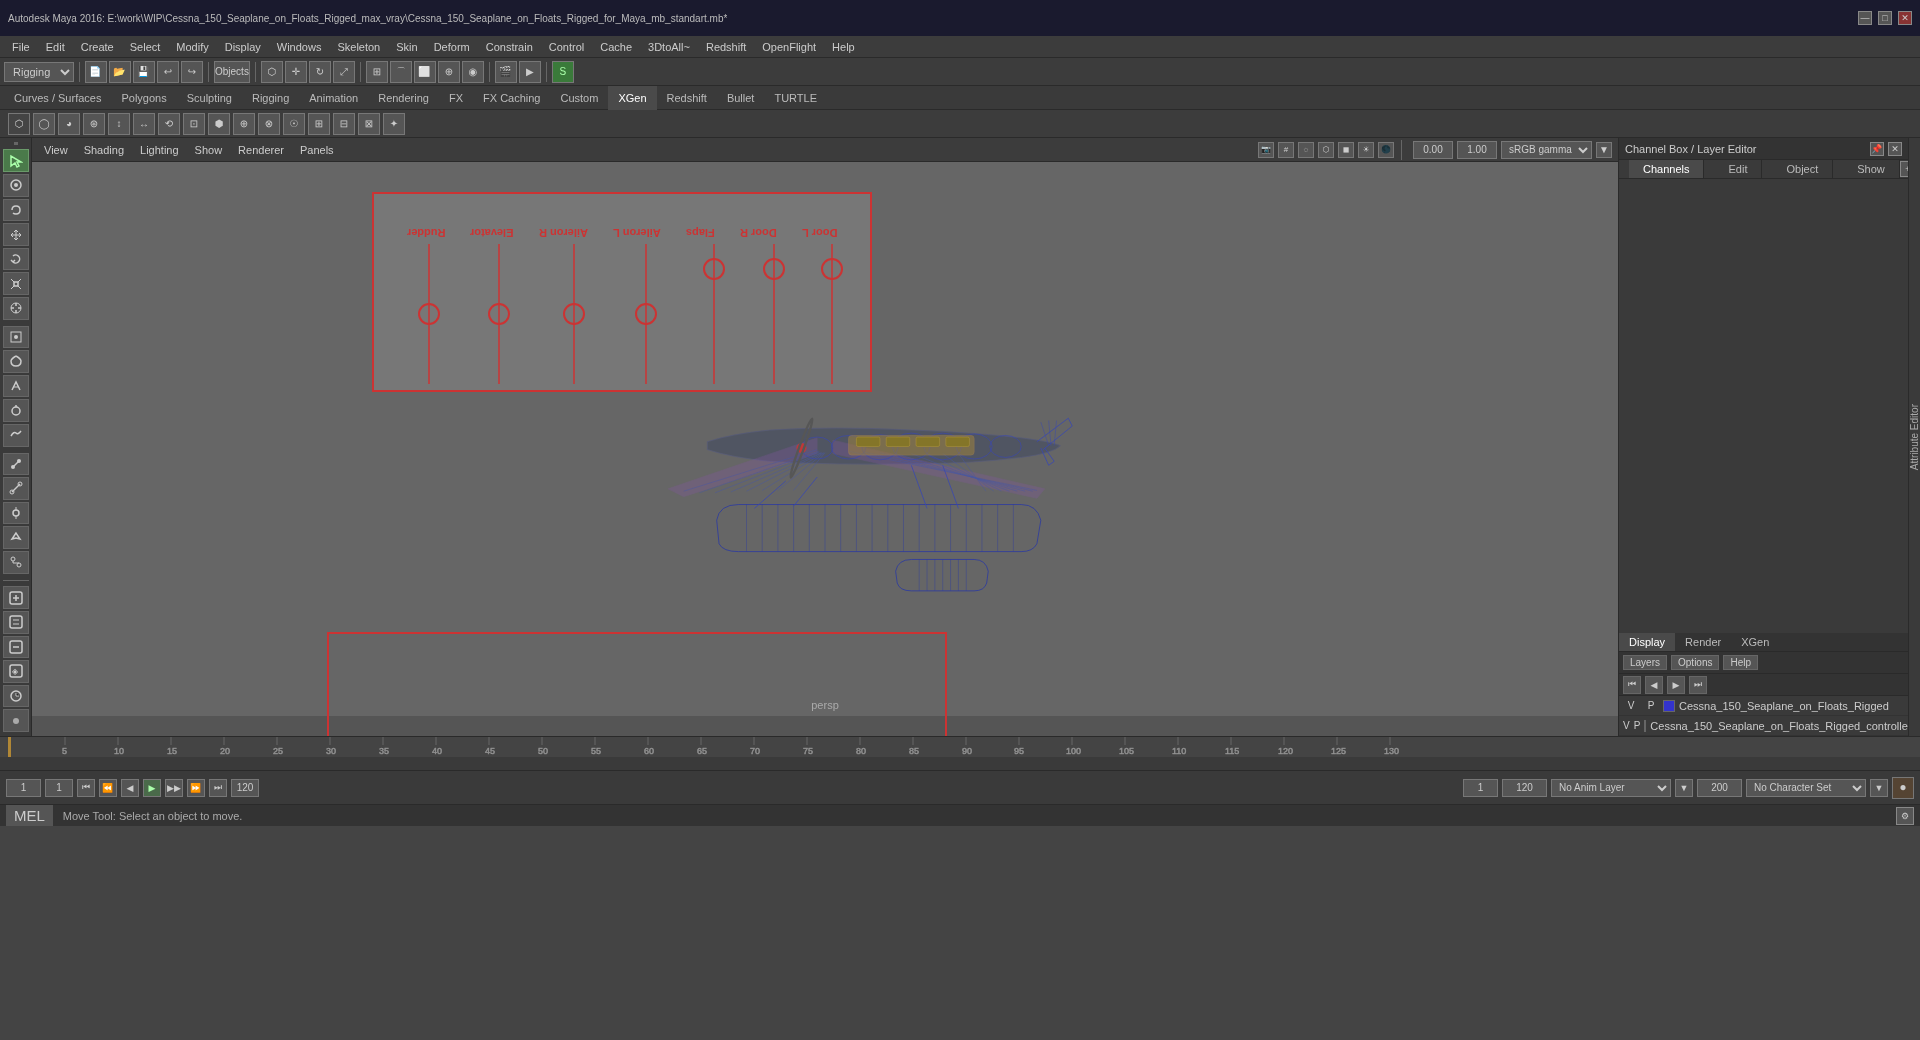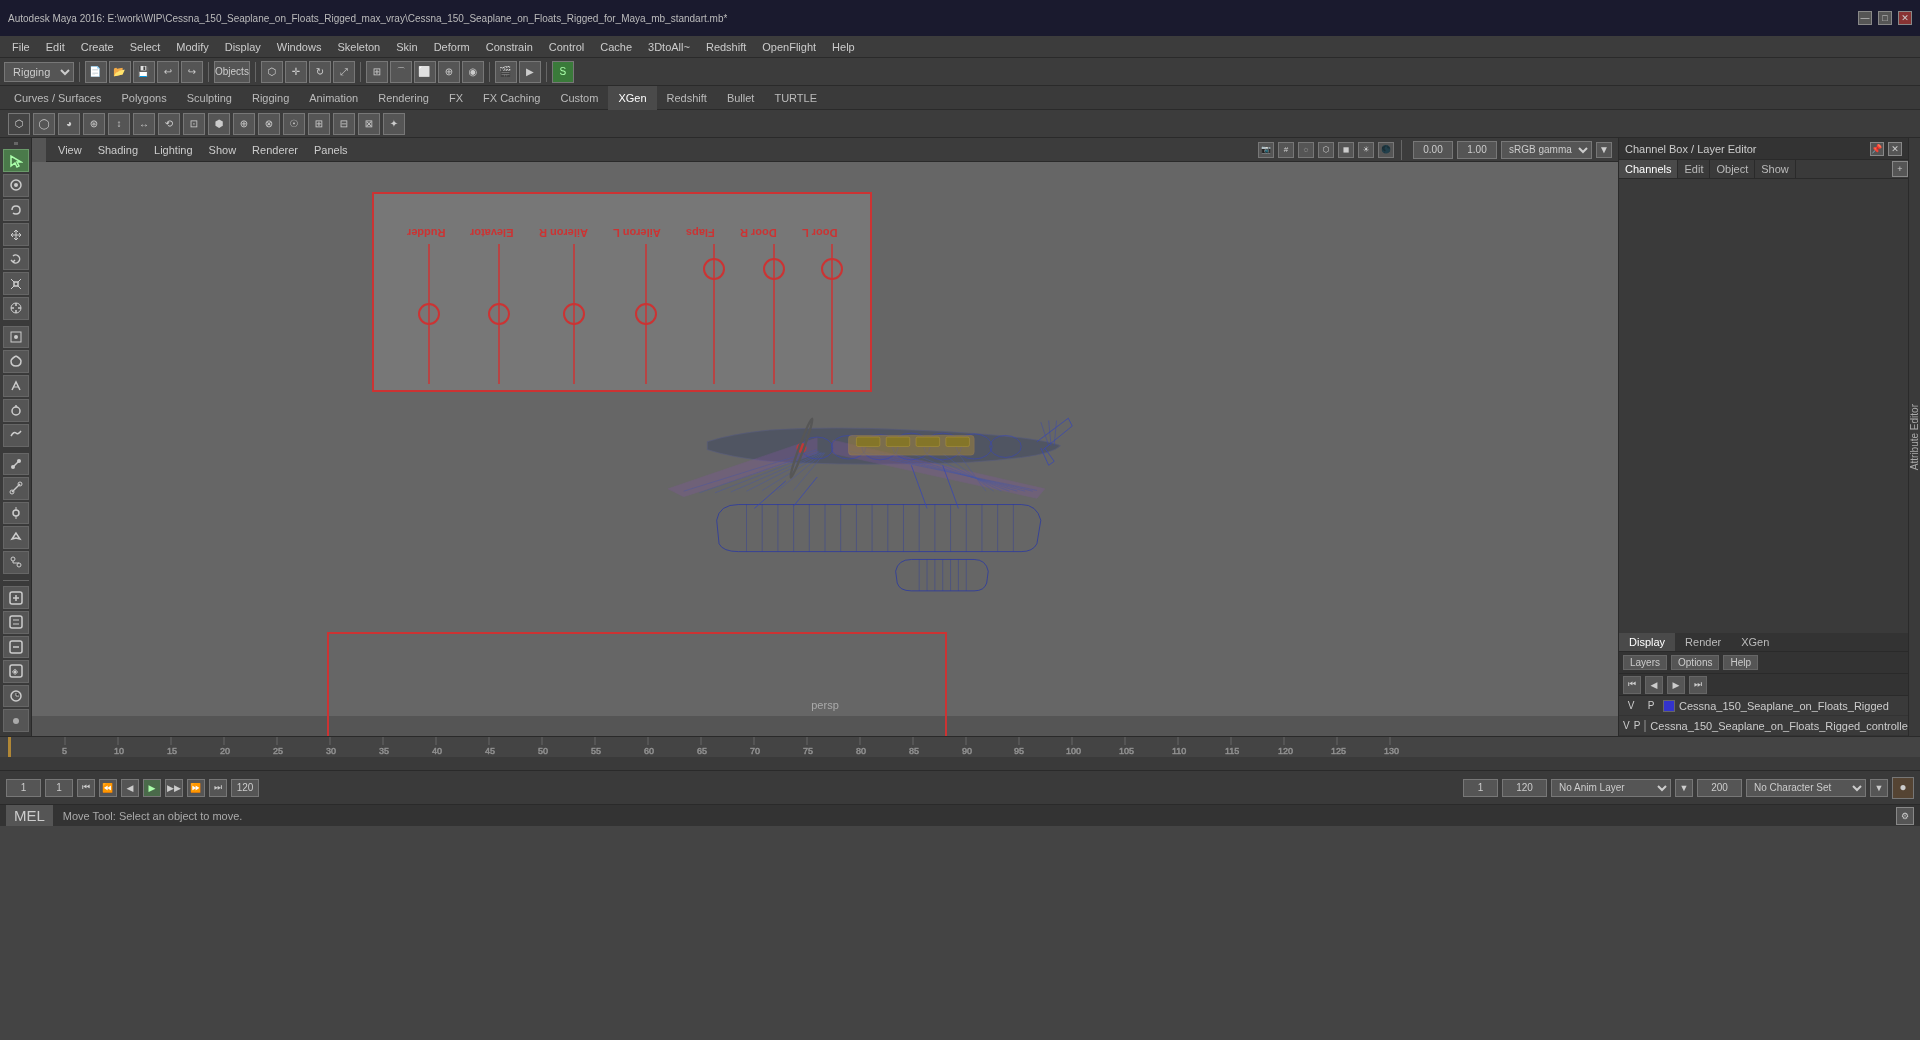--- a/index.html
+++ b/index.html
@@ -170,21 +170,20 @@
       color: #ccc;
     }
     .left-tool.active { background: #4a7a4a; border-color: #6a9a6a; }
 
     
     #viewport {
       flex: 1;
       background: #555555;
       position: relative;
       overflow: hidden;
-      padding-left: 14px;
     }
 
     
     #viewport-toolbar {
       height: 24px;
       background: #3c3c3c;
       display: flex;
       align-items: center;
       padding: 0 6px;
       gap: 4px;
@@ -268,25 +267,26 @@
       padding: 0 6px;
       border-bottom: 1px solid #2a2a2a;
     }
     #channel-box-tabs {
       display: flex;
       gap: 0;
       background: #3a3a3a;
       border-bottom: 1px solid #2a2a2a;
     }
     .cb-tab {
-      padding: 3px 6px;
+      padding: 3px 14px;
       cursor: pointer;
       color: #bbbbbb;
       font-size: 11px;
       border-right: 1px solid #2a2a2a;
+      margin-left: 10px;
     }
     .cb-tab.active { background: #4a4a4a; color: white; }
 
     #channel-box-content {
       flex: 1;
       background: #3a3a3a;
     }
 
     
     #bottom-right-tabs {

